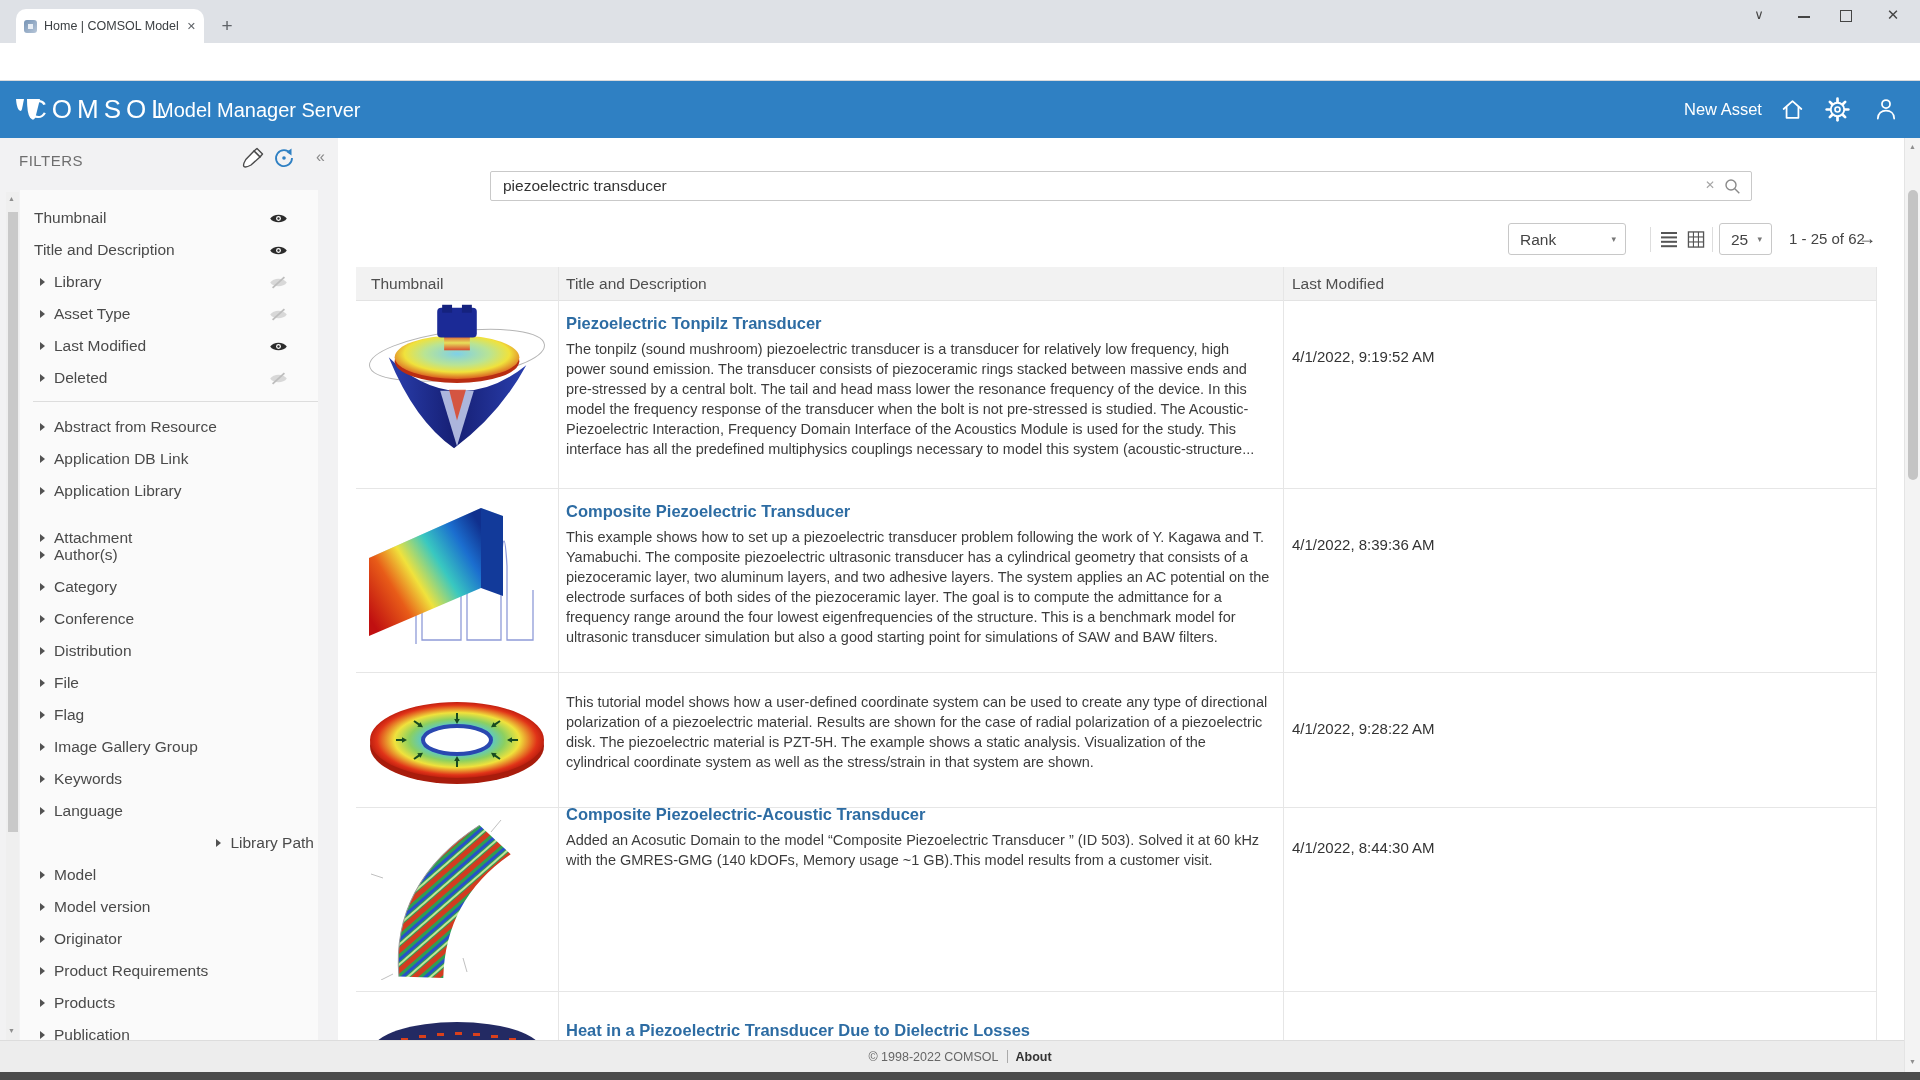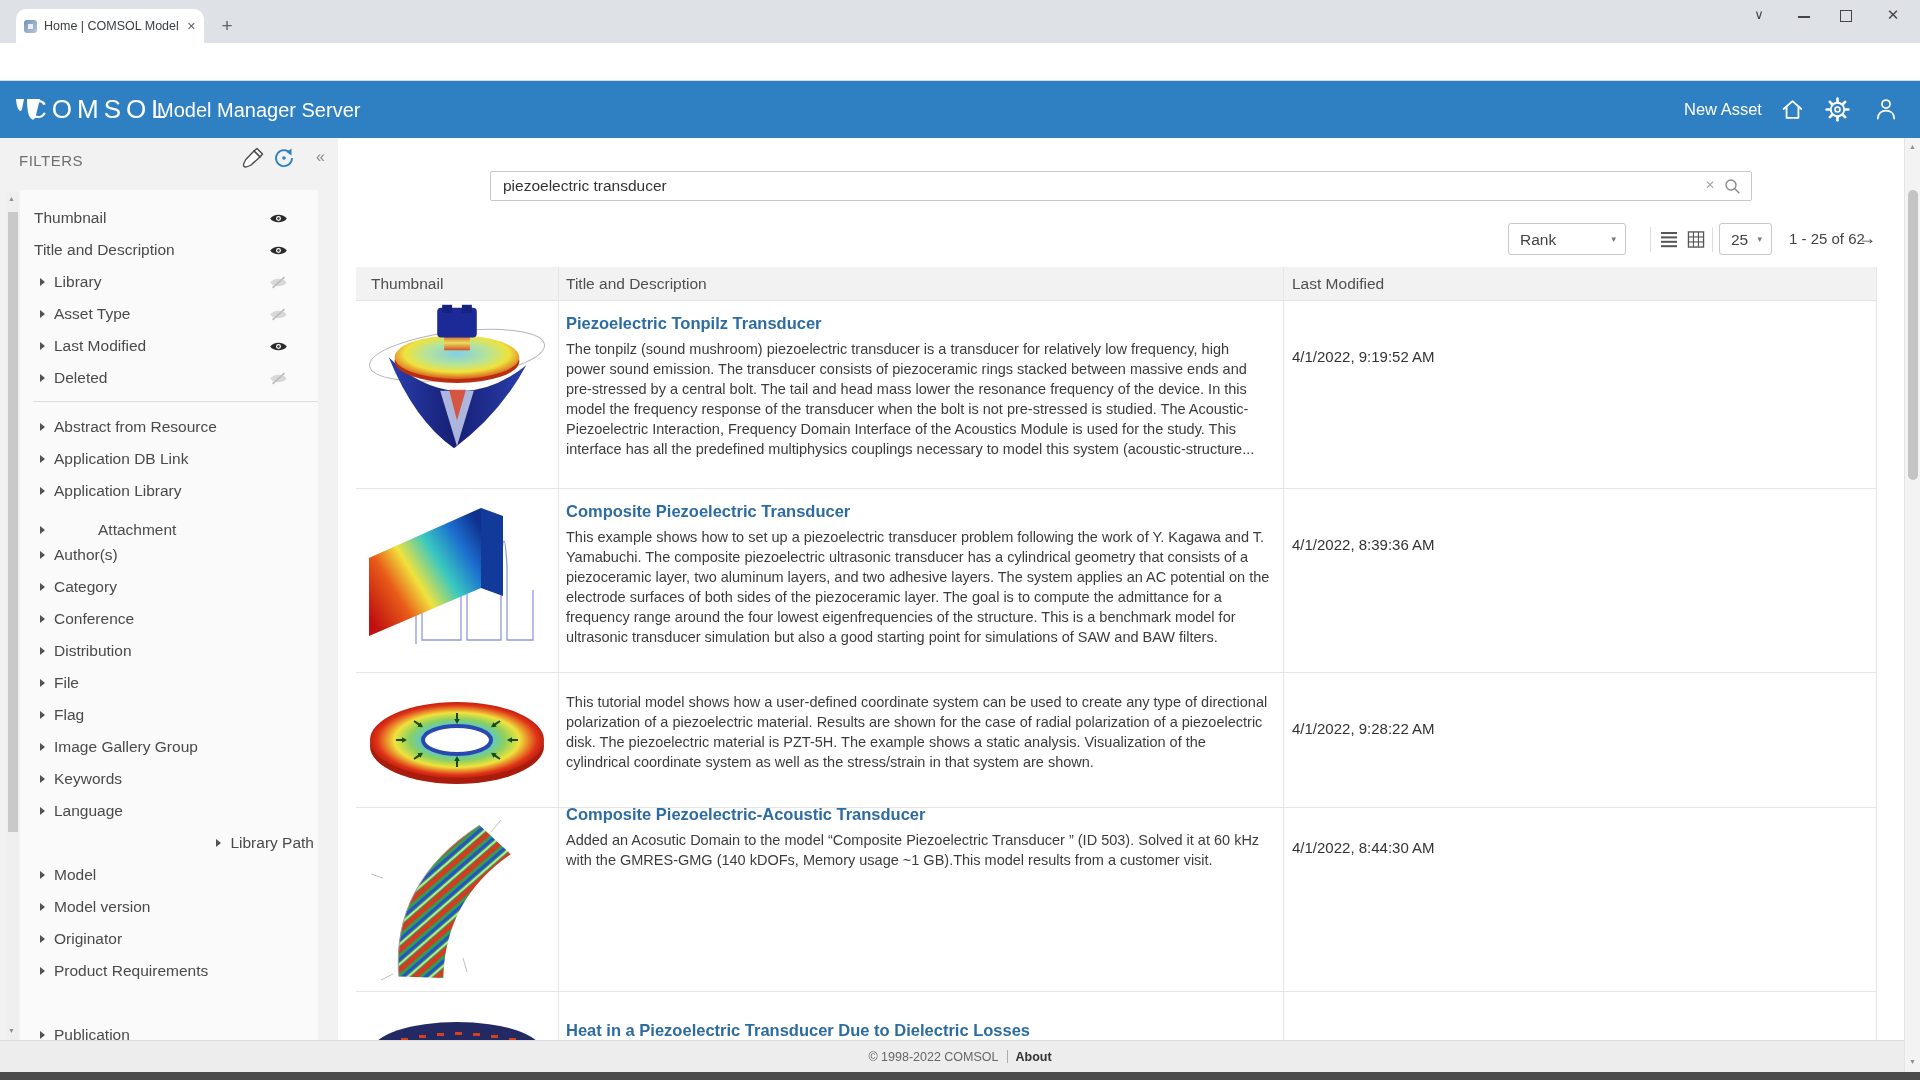--- a/index.html
+++ b/index.html
@@ -279,21 +279,21 @@
       <span class="label">Abstract from Resource</span>
     </div>
   <div class="srow frow" style="top:305px;">
       <span class="caret"></span>
       <span class="label">Application DB Link</span>
     </div>
   <div class="srow frow" style="top:337px;">
       <span class="caret"></span>
       <span class="label">Application Library</span>
     </div>
-  <div class="srow frow" style="top:376px;gap:44px;">
+  <div class="srow frow" style="top:384px;">
       <span class="caret"></span>
       <span class="label">Attachment</span>
     </div>
   <div class="srow frow" style="top:401px;">
       <span class="caret"></span>
       <span class="label">Author(s)</span>
     </div>
   <div class="srow frow" style="top:433px;">
       <span class="caret"></span>
       <span class="label">Category</span>
@@ -338,20 +338,24 @@
       <span class="caret"></span>
       <span class="label">Model version</span>
     </div>
   <div class="srow frow" style="top:785px;">
       <span class="caret"></span>
       <span class="label">Originator</span>
     </div>
   <div class="srow frow" style="top:817px;">
       <span class="caret"></span>
       <span class="label">Product Requirements</span>
+    </div>
+  <div class="srow frow" style="top:849px;">
+      <span class="caret"></span>
+      <span class="label">Products</span>
     </div>
   <div class="srow frow" style="top:881px;">
       <span class="caret"></span>
       <span class="label">Publication</span>
     </div>
 </div>
 
 <div class="main"></div>
 
 <div class="searchbox">

